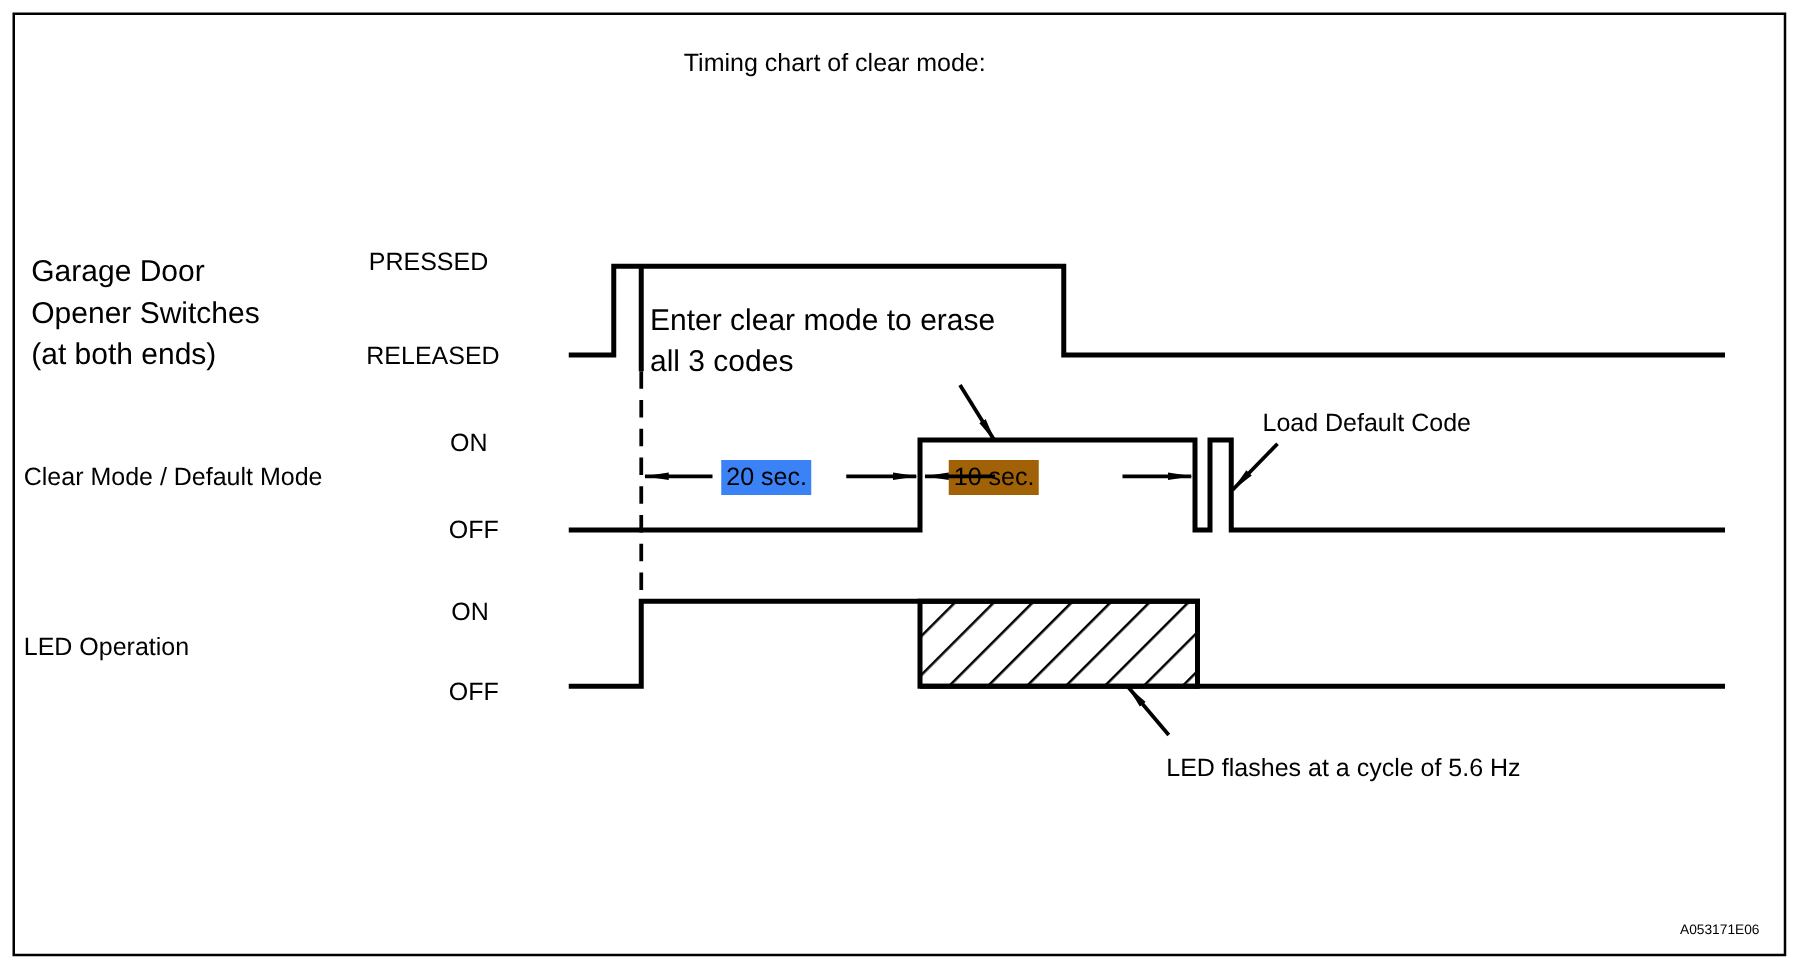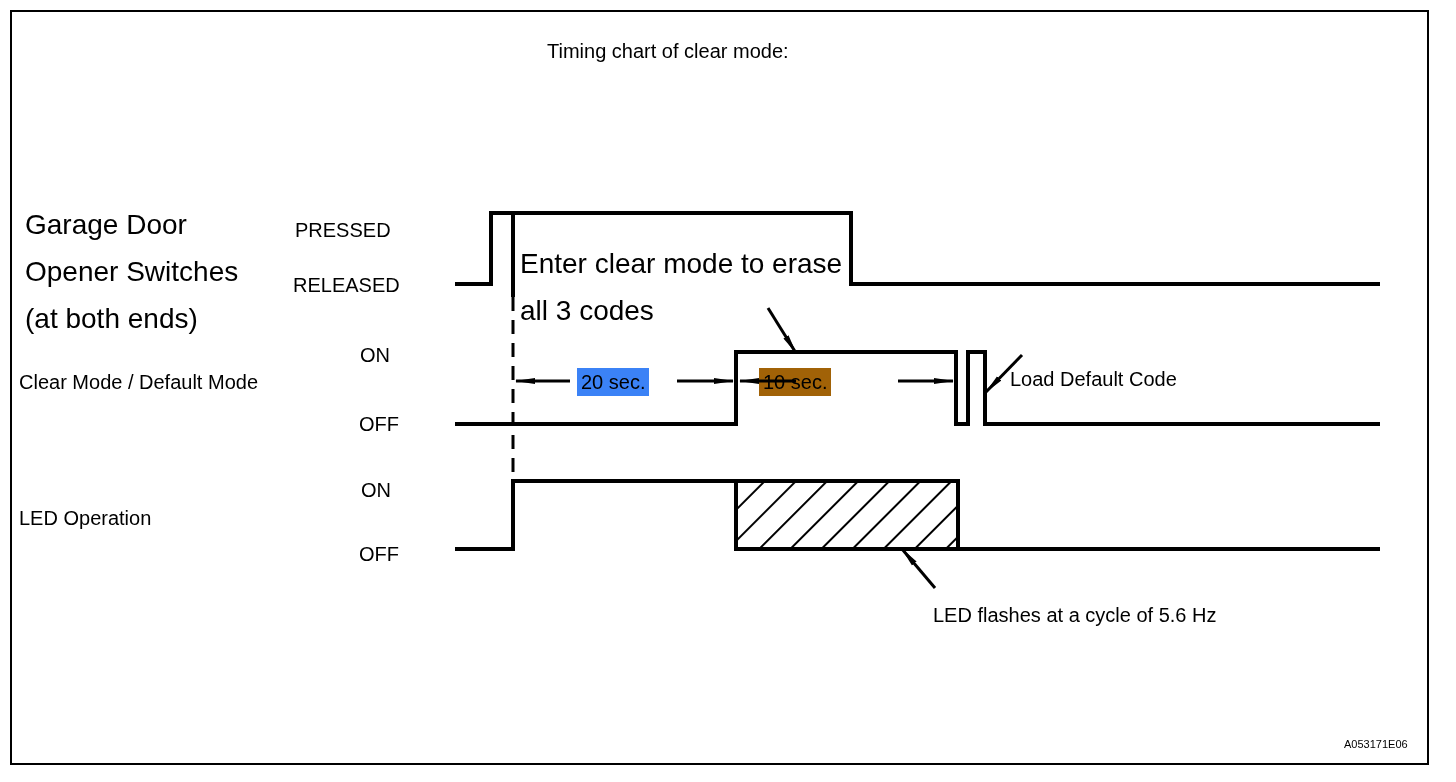--- a/index.html
+++ b/index.html
@@ -2,48 +2,48 @@
 <html><head>
 <meta charset="utf-8">
 <style>
   html, body { margin: 0; padding: 0; background: #ffffff; }
   body { width: 1456px; height: 782px; position: relative; overflow: hidden;
          font-family: "Liberation Sans", sans-serif; color: #000; }
   #frame { position: absolute; left: 10px; top: 10px; width: 1419px; height: 755px;
            border: 2px solid #000; box-sizing: border-box; }
   svg { position: absolute; left: 0; top: 0; }
   .t { position: absolute; font-size: 20px; line-height: 28px; white-space: nowrap; }
-  .lbl { position: absolute; font-size: 28px; line-height: 47px; white-space: pre-line; }
+  .lbl { position: absolute; font-size: 24px; line-height: 33px; white-space: pre-line; }
   .code { position: absolute; font-size: 11px; white-space: nowrap; }
 </style>
 </head>
 <body>
 
 <div id="frame"></div>
 
 <div class="t" style="left:547px;top:37px;">Timing chart of clear mode:</div>
 
 <div class="lbl" style="left:25px;top:201px;">Garage Door
 Opener Switches
 (at both ends)</div>
 <div class="t" style="left:19px;top:368px;">Clear Mode / Default Mode</div>
 <div class="t" style="left:19px;top:504px;">LED Operation</div>
 
-<div class="t" style="left:295px;top:196px;margin-top:20px;">PRESSED</div>
+<div class="t" style="left:295px;top:196px;">PRESSED</div>
 <div class="t" style="left:293px;top:271px;text-align:right;">RELEASED</div>
 <div class="t" style="left:360px;top:341px;">ON</div>
 <div class="t" style="left:359px;top:410px;">OFF</div>
 <div class="t" style="left:361px;top:476px;">ON</div>
 <div class="t" style="left:359px;top:540px;">OFF</div>
 
 <div class="lbl" style="left:520px;top:240px;">Enter clear mode to erase
 all 3 codes</div>
 <div class="t" style="left:577px;top:368px;background:#3b82f6;padding:0 4px;">20 sec.</div>
 <div class="t" style="left:759px;top:368px;background:#a16207;padding:0 4px;">10 sec.</div>
-<div class="t" style="left:1010px;top:325px;margin-top:40px;">Load Default Code</div>
+<div class="t" style="left:1010px;top:325px;">Load Default Code</div>
 <div class="t" style="left:933px;top:601px;">LED flashes at a cycle of 5.6 Hz</div>
 
 <div class="code" style="left:1344px;top:738px;">A053171E06</div>
 
 <svg width="1456" height="782">
   <defs>
     <pattern id="hatch" patternUnits="userSpaceOnUse" width="22" height="22" patternTransform="rotate(45)">
       <line x1="0" y1="0" x2="0" y2="22" stroke="#000" stroke-width="4"></line>
     </pattern>
     <marker id="ah" viewBox="0 0 20 10" refX="19" refY="5" markerWidth="20" markerHeight="10" markerUnits="userSpaceOnUse" orient="auto">

